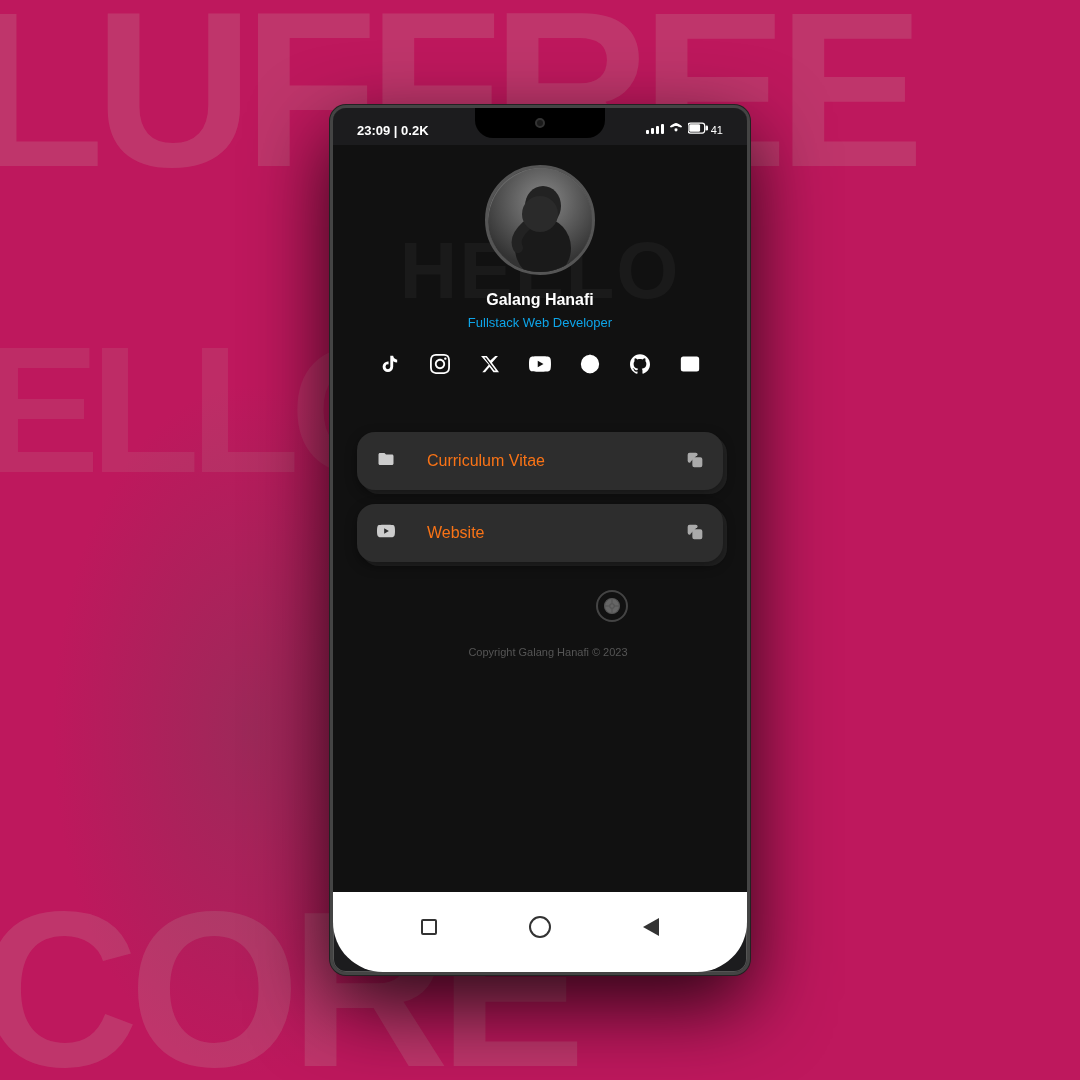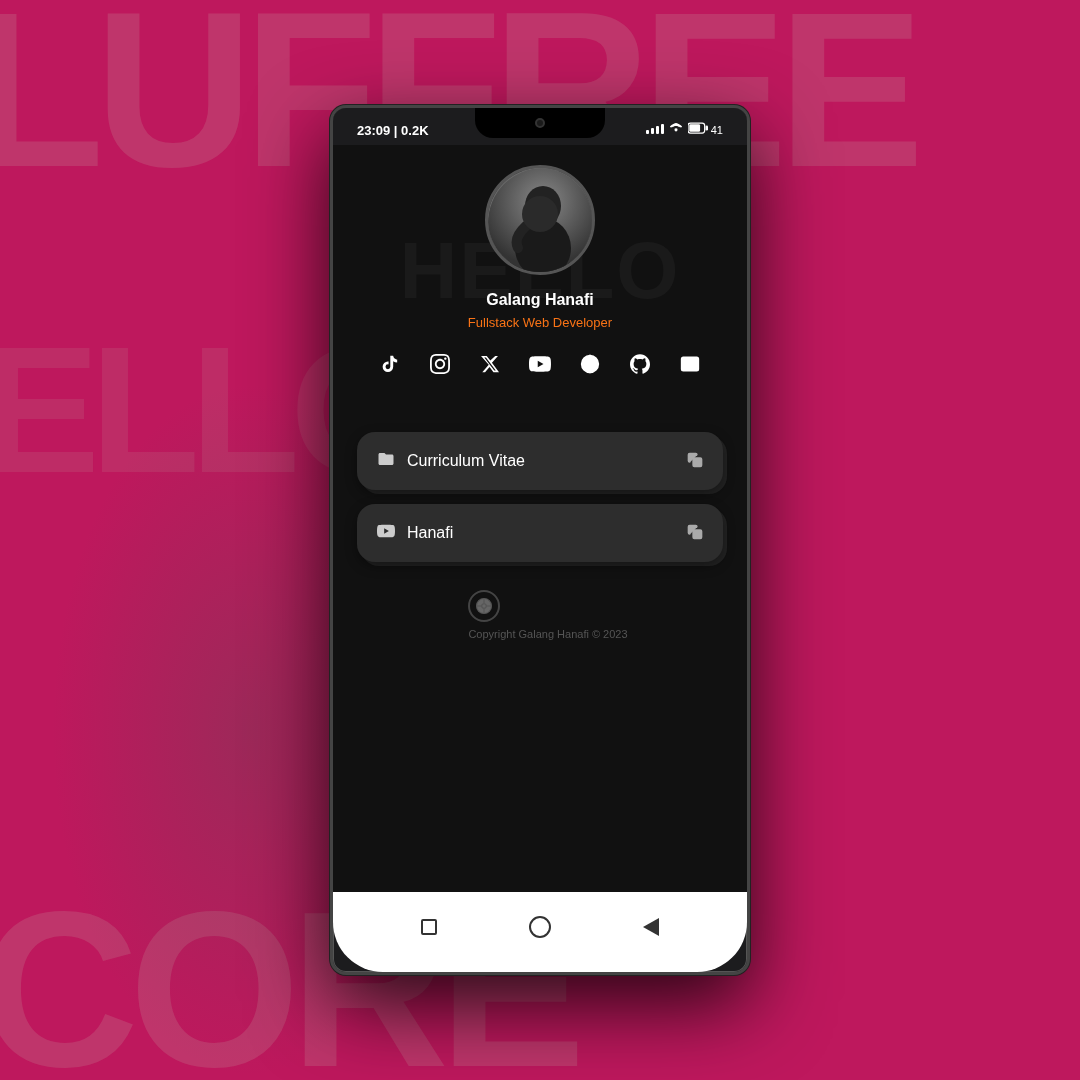--- a/index.html
+++ b/index.html
@@ -232,21 +232,21 @@
       font-size: 16px;
       font-weight: 700;
       color: #fff;
       margin-bottom: 6px;
       position: relative;
       z-index: 2;
     }
 
     .profile-title {
       font-size: 13px;
-      color: #f97316;
+      color: #0ea5e9;
       margin-bottom: 18px;
       position: relative;
       z-index: 2;
     }
 
     
     .social-icons {
       display: flex;
       gap: 18px;
       margin-bottom: 28px;
@@ -294,35 +294,36 @@
       gap: 12px;
     }
 
     .link-btn-icon {
       font-size: 16px;
       color: #ccc;
     }
 
     .link-btn-label {
       font-size: 16px;
-      color: #ffffff;
+      color: #f97316;
       font-weight: 500;
+      margin-left: 20px;
     }
 
     .link-btn-copy {
       font-size: 14px;
       color: #aaa;
     }
 
     
     .footer-section {
       display: flex;
       flex-direction: column;
-      align-items: flex-start;
-      gap: 6px;
+      align-items: flex-end;
+      gap: 24px;
       margin-left: 16px;
     }
 
     .footer-icon {
       width: 32px;
       height: 32px;
       border-radius: 50%;
       border: 2px solid #444;
       display: flex;
       align-items: center;
@@ -527,21 +528,21 @@
       </button>
 
 
       <button class="link-btn">
         <div class="link-btn-left">
           <span class="link-btn-icon">
             <svg width="18" height="18" viewBox="0 0 24 24" fill="#ccc">
               <path d="M23.498 6.186a3.016 3.016 0 00-2.122-2.136C19.505 3.545 12 3.545 12 3.545s-7.505 0-9.377.505A3.017 3.017 0 00.502 6.186C0 8.07 0 12 0 12s0 3.93.502 5.814a3.016 3.016 0 002.122 2.136c1.871.505 9.376.505 9.376.505s7.505 0 9.377-.505a3.015 3.015 0 002.122-2.136C24 15.93 24 12 24 12s0-3.93-.502-5.814zM9.545 15.568V8.432L15.818 12l-6.273 3.568z"></path>
             </svg>
           </span>
-          <span class="link-btn-label">Hanafi</span>
+          <span class="link-btn-label">Website</span>
         </div>
         <span class="link-btn-copy">
           <svg width="16" height="16" viewBox="0 0 24 24" fill="none" stroke="#aaa" stroke-width="2">
             <rect x="9" y="9" width="13" height="13" rx="2" ry="2"></rect>
             <path d="M5 15H4a2 2 0 01-2-2V4a2 2 0 012-2h9a2 2 0 012 2v1"></path>
           </svg>
         </span>
       </button>
 
     </div>

